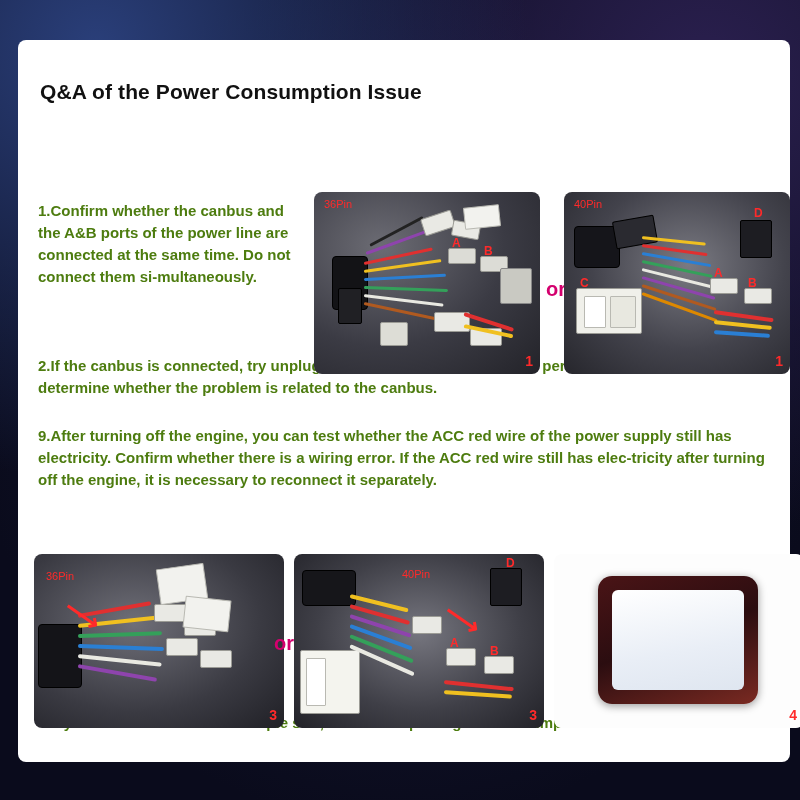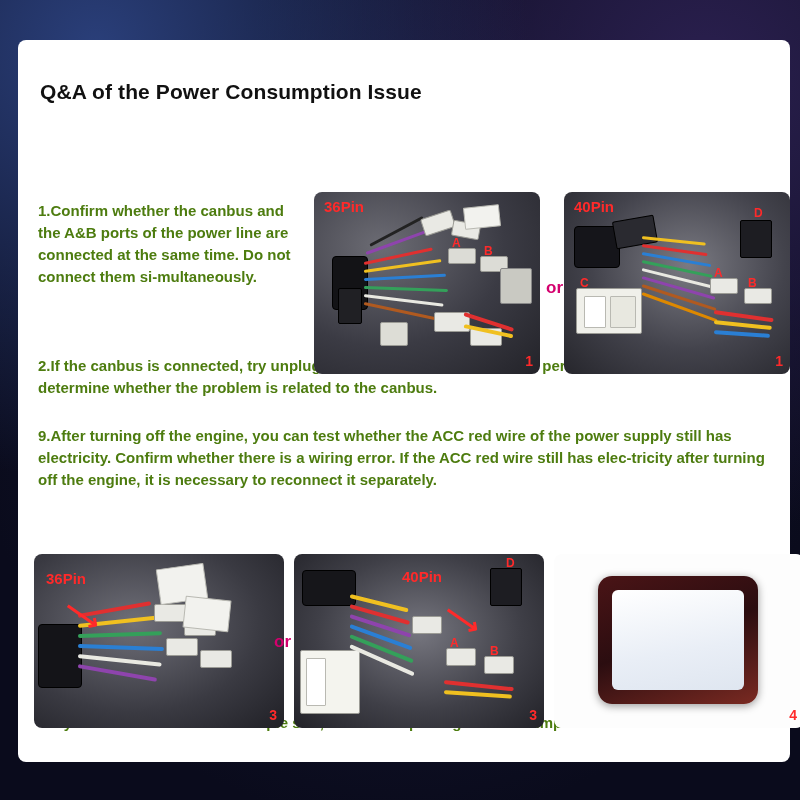--- a/index.html
+++ b/index.html
@@ -90,33 +90,33 @@
     position: absolute;
     right: 7px;
     bottom: 5px;
     color: #ff2a2a;
     font-size: 14px;
     font-weight: bold;
   }
   .photo .pin {
     position: absolute;
     color: #ff2a2a;
-    font-size: 15px;
-    font-weight: bold;
+    font-size: 11px;
+    font-weight: normal;
   }
   .photo .lbl {
     position: absolute;
     color: #ff2a2a;
     font-size: 12px;
     font-weight: bold;
   }
   .or {
     position: absolute;
     color: #d4006e;
-    font-size: 17px;
+    font-size: 20px;
     font-weight: bold;
   }
 
   
   #photo-36pin-top {
     left: 296px; top: 152px; width: 226px; height: 182px;
     background:
       radial-gradient(ellipse at 30% 30%, #6c6c74 0%, #3b3b44 55%, #232329 100%);
   }
   #photo-40pin-top {

